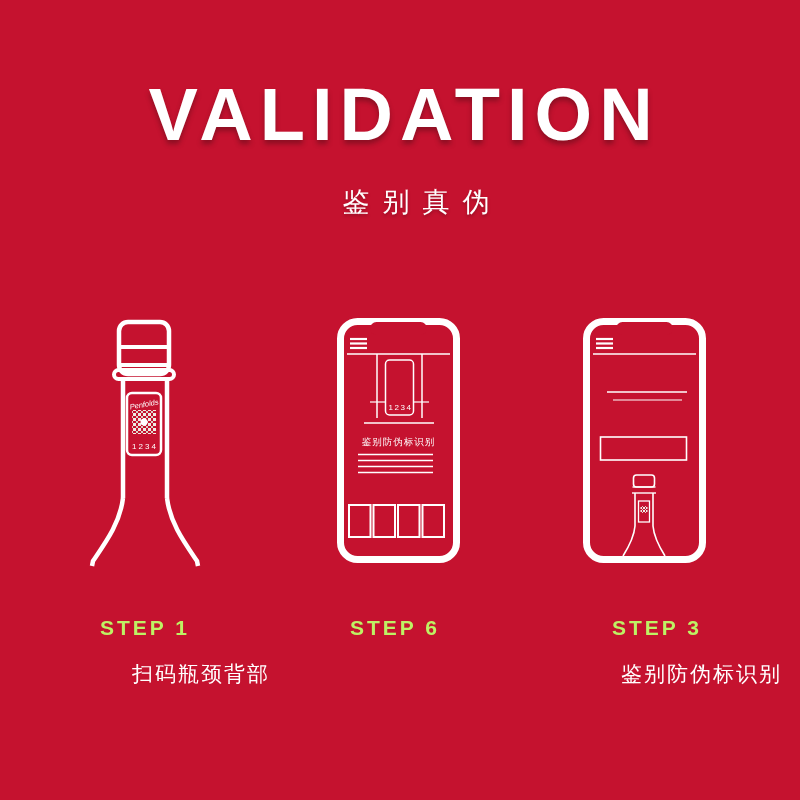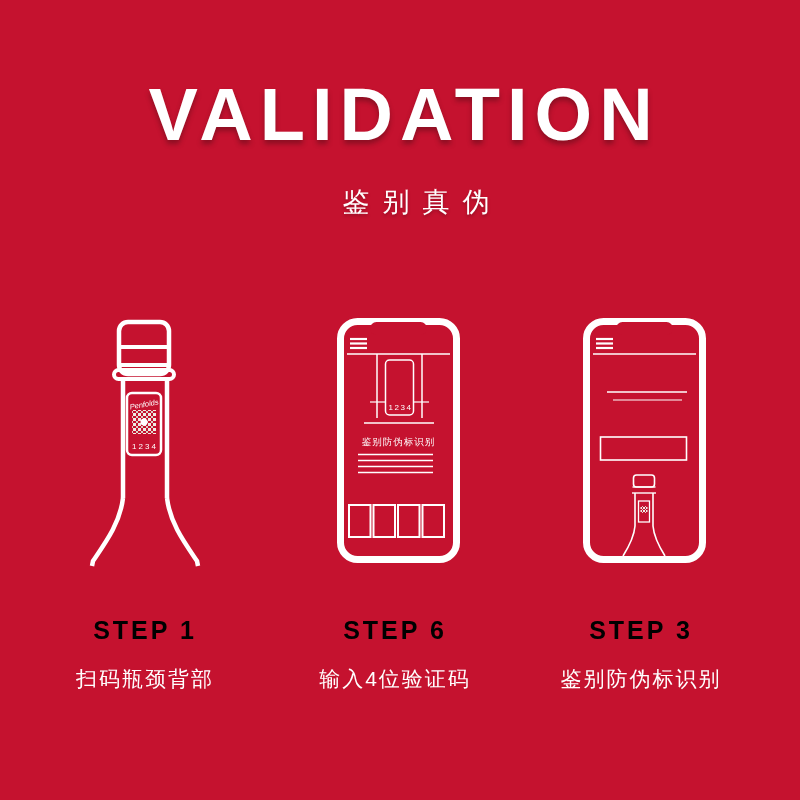--- a/index.html
+++ b/index.html
@@ -33,28 +33,28 @@
   .illus svg{display:block;overflow:visible;}
   #bottle-illus{left:68px;}
   #phone2-illus{left:337px;}
   #phone3-illus{left:583px;}
   .step-col{
     position:absolute;top:616px;width:250px;
     text-align:center;
   }
   #col1{left:20px;}
   #col2{left:270px;}
-  #col3{left:516px;}
+  #col3{left:532px;}
   .step-label{
-    font-size:25px;font-weight:600;letter-spacing:3px;
-    color:#000000;margin-bottom:20px;white-space:nowrap;
+    font-size:21px;font-weight:600;letter-spacing:3px;
+    color:#bef264;margin-bottom:20px;white-space:nowrap;
   }
   .step-caption{
     font-size:21px;font-weight:400;letter-spacing:2px;
-    line-height:28px;color:#ffffff;white-space:nowrap;
+    line-height:28px;color:#ffffff;white-space:nowrap;text-align:right;
   }
   svg text{fill:#ffffff;font-family:"Liberation Sans", sans-serif;}
   .stroke{fill:none;stroke:#ffffff;}
 </style>
 </head>
 <body>
 
 <div id="canvas">
 
   <div class="page-title">VALIDATION</div>
@@ -165,21 +165,20 @@
   <div class="step-col" id="col1">
     <div class="step-label">STEP 1</div>
     <div class="step-caption">
       <div>扫码瓶颈背部</div>
     </div>
   </div>
 
   <div class="step-col" id="col2">
     <div class="step-label">STEP 6</div>
     <div class="step-caption">
-      <div>输入4位验证码</div>
     </div>
   </div>
 
   <div class="step-col" id="col3">
     <div class="step-label">STEP 3</div>
     <div class="step-caption">
       <div>鉴别防伪标识别</div>
     </div>
   </div>
 

